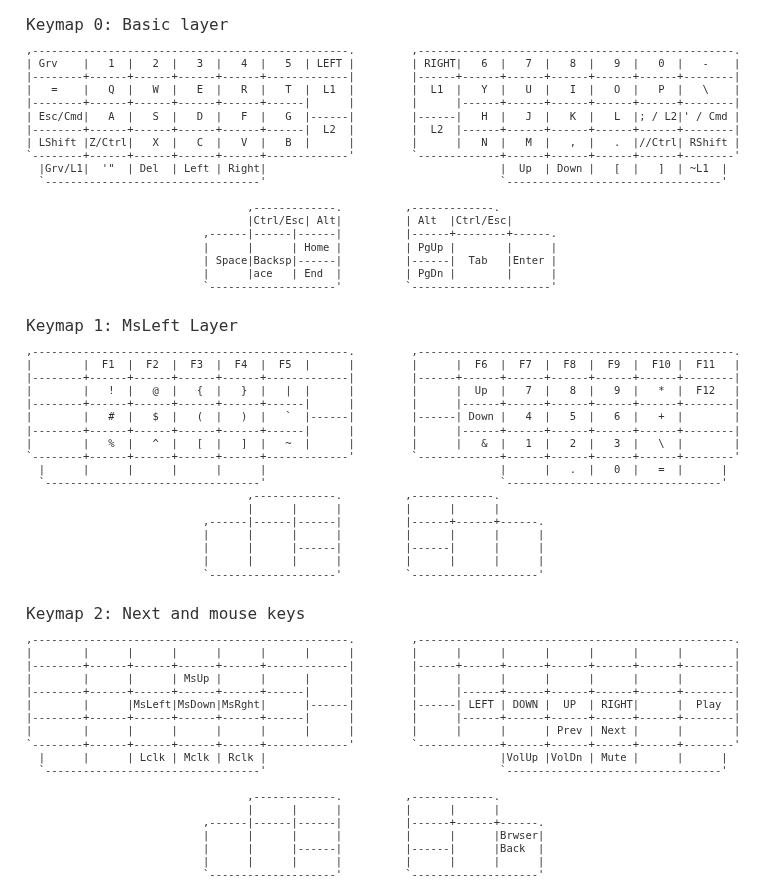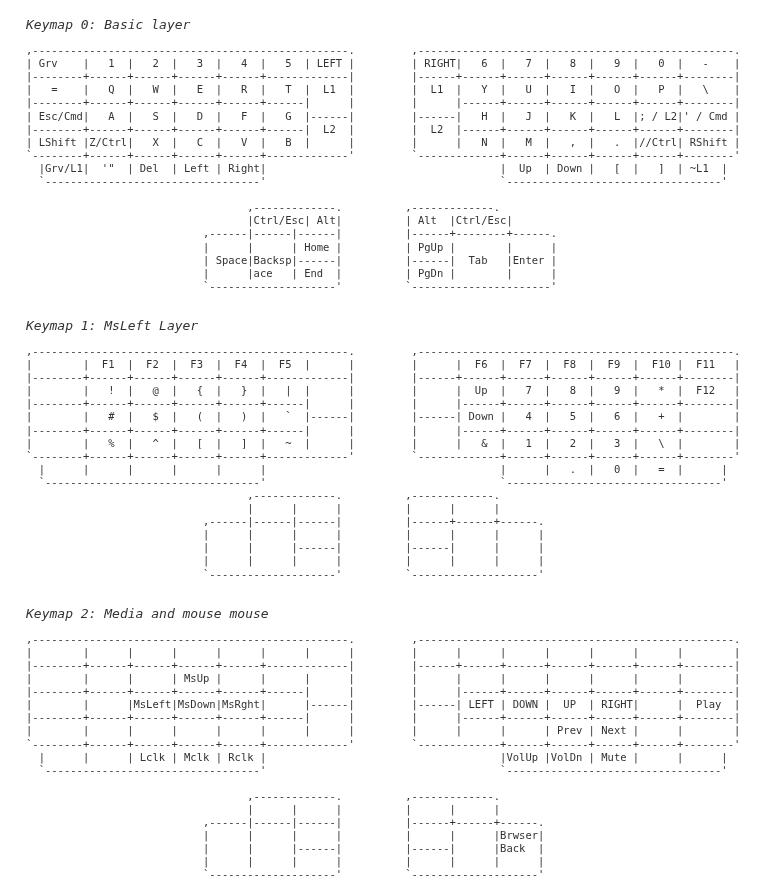--- a/index.html
+++ b/index.html
@@ -15,25 +15,24 @@
     color: #333333;
     font-family: "DejaVu Sans Mono", "Liberation Mono", monospace;
     font-size: 10.5px;
     line-height: 13.1px;
   }
   .keymap-section { margin: 0 0 26px 0; }
   .keymap-section:last-child { margin-bottom: 0; }
   .keymap-title {
     margin: 0 0 13px 0;
     font-family: "DejaVu Sans Mono", "Liberation Mono", monospace;
-    font-size: 13px;
+    font-size: 16px;
     line-height: 13.1px;
     font-weight: normal;
     white-space: pre;
-    font-style: italic;
   }
   pre.keymap-art {
     margin: 0;
     font-family: "DejaVu Sans Mono", "Liberation Mono", monospace;
     font-size: 10.5px;
     line-height: 13.1px;
     white-space: pre;
   }
 </style>
 </head>
@@ -80,21 +79,21 @@
                                    ,-------------.          ,-------------.
                                    |      |      |          |      |      |
                             ,------|------|------|          |------+------+------.
                             |      |      |      |          |      |      |      |
                             |      |      |------|          |------|      |      |
                             |      |      |      |          |      |      |      |
                             `--------------------'          `--------------------'</pre>
   </section>
 
   <section class="keymap-section">
-    <h2 class="keymap-title">Keymap 2: Media and mouse mouse</h2>
+    <h2 class="keymap-title">Keymap 2: Next and mouse keys</h2>
     <pre class="keymap-art">,--------------------------------------------------.         ,--------------------------------------------------.
 |        |      |      |      |      |      |      |         |      |      |      |      |      |      |        |
 |--------+------+------+------+------+-------------|         |------+------+------+------+------+------+--------|
 |        |      |      | MsUp |      |      |      |         |      |      |      |      |      |      |        |
 |--------+------+------+------+------+------|      |         |      |------+------+------+------+------+--------|
 |        |      |MsLeft|MsDown|MsRght|      |------|         |------| LEFT | DOWN |  UP  | RIGHT|      |  Play  |
 |--------+------+------+------+------+------|      |         |      |------+------+------+------+------+--------|
 |        |      |      |      |      |      |      |         |      |      |      | Prev | Next |      |        |
 `--------+------+------+------+------+-------------'         `-------------+------+------+------+------+--------'
   |      |      | Lclk | Mclk | Rclk |                                     |VolUp |VolDn | Mute |      |      |

